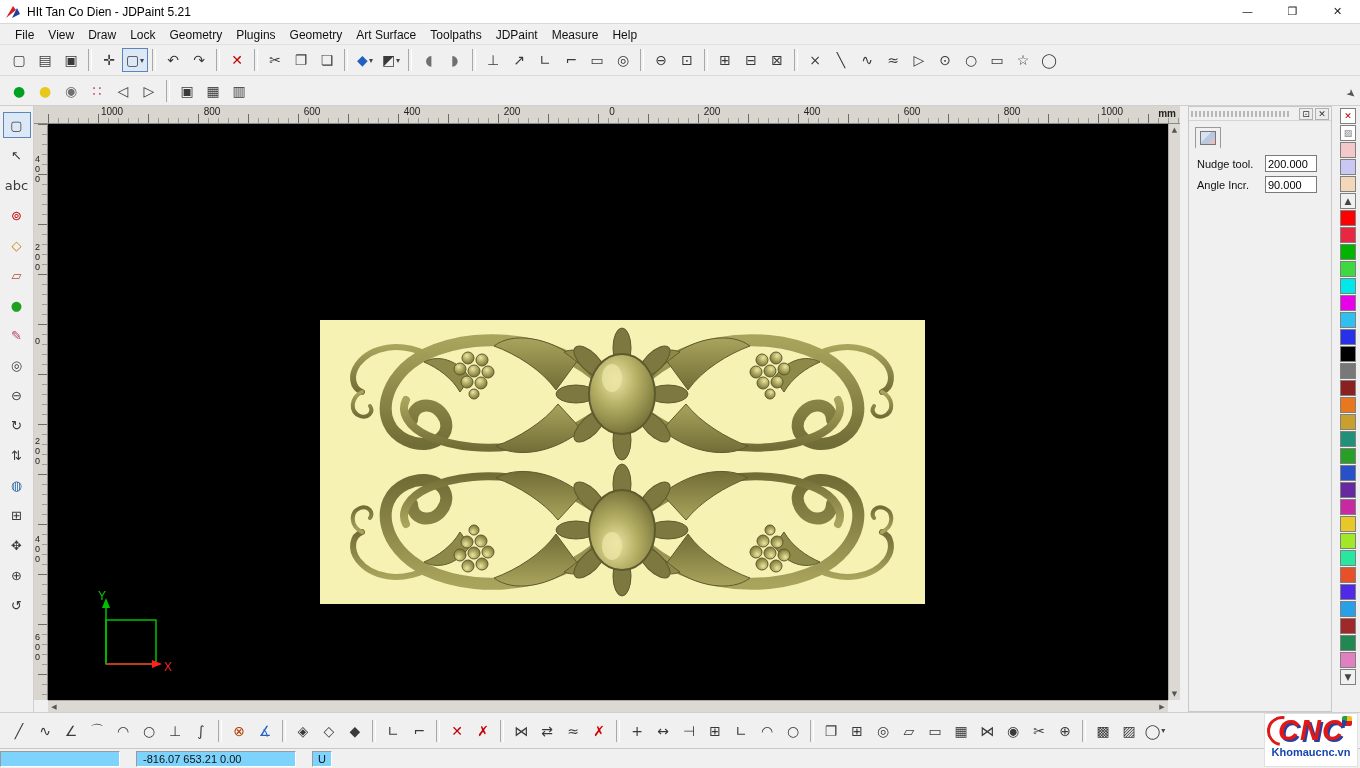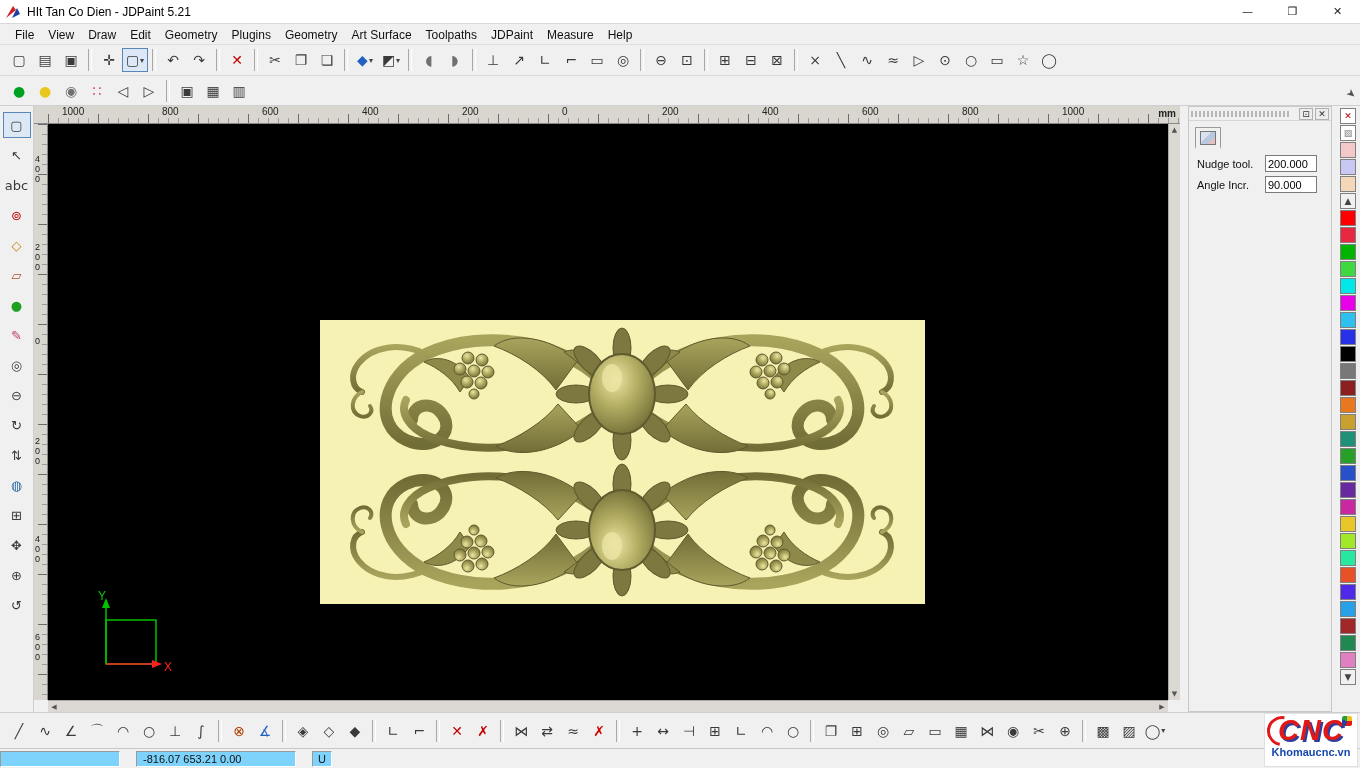--- a/index.html
+++ b/index.html
@@ -20,21 +20,21 @@
   .t2 { top:76px; height:30px; border-bottom:1px solid #cfcfcf; }
   .tbtn { width:26px; height:24px; display:flex; align-items:center; justify-content:center; font-size:14px; color:#3a3a3a; font-family:"DejaVu Sans",sans-serif; border:1px solid transparent; position:relative; flex:none; }
   .tbtn.active { border:1px solid #5b87b8; background:#dce8f6; }
   .tbtn .dd { font-size:8px; color:#444; margin-left:1px; }
   .sep { width:4px; height:22px; border-left:1px solid #a8a8a8; border-right:1px solid #ffffff; margin:0 4px; flex:none; }
   
   .hruler { position:absolute; left:48px; top:106px; width:1132px; height:18px; background:#d9d6d0;
     background-image:repeating-linear-gradient(90deg,#6b6b6b 0 1px,transparent 1px 50px),repeating-linear-gradient(90deg,#9a9a9a 0 1px,transparent 1px 10px);
     background-size:100% 9px,100% 5px; background-position:0 100%,0 100%; background-repeat:no-repeat; border-bottom:1px solid #888; }
   .hlabels { display:flex; padding-left:14px; }
-  .hlab { width:100px; text-align:left; font-size:10px; color:#222; }
+  .hlab { width:100px; text-align:center; font-size:10px; color:#222; }
   .unit { position:absolute; right:4px; top:2px; font-size:10px; color:#222; font-weight:bold; }
   .rcorner { position:absolute; left:34px; top:106px; width:14px; height:18px; background:#d9d6d0; border-bottom:1px solid #888; }
   .vruler { position:absolute; left:34px; top:124px; width:14px; height:576px; background:#d9d6d0;
     background-image:repeating-linear-gradient(180deg,#6b6b6b 0 1px,transparent 1px 50px),repeating-linear-gradient(180deg,#9a9a9a 0 1px,transparent 1px 10px);
     background-size:9px 100%,5px 100%; background-position:100% 0,100% 0; background-repeat:no-repeat; border-right:1px solid #888; }
   .vlab { position:absolute; left:1px; width:8px; font-size:9px; line-height:10px; color:#222; word-wrap:break-word; }
   
   .ltools { position:absolute; left:0; top:106px; width:34px; height:606px; background:#f0f0f0; border-right:1px solid #cfcfcf; display:flex; flex-direction:column; align-items:center; padding-top:6px; gap:4px; }
   .ltb { width:28px; height:26px; display:flex; align-items:center; justify-content:center; font-size:13px; color:#3a3a3a; font-family:"DejaVu Sans",sans-serif; border:1px solid transparent; }
   .ltb.active { border:1px solid #5b87b8; background:#dce8f6; }
@@ -100,21 +100,21 @@
     <span class="wbtn">—</span>
     <span class="wbtn">❐</span>
     <span class="wbtn">✕</span>
   </span>
 </div>
 
 <nav class="menubar">
     <span class="mitem">File</span>
     <span class="mitem">View</span>
     <span class="mitem">Draw</span>
-    <span class="mitem">Edit</span>
+    <span class="mitem">Lock</span>
     <span class="mitem">Geometry</span>
     <span class="mitem">Plugins</span>
     <span class="mitem">Geometry</span>
     <span class="mitem">Art Surface</span>
     <span class="mitem">Toolpaths</span>
     <span class="mitem">JDPaint</span>
     <span class="mitem">Measure</span>
     <span class="mitem">Help</span>
   </nav>
 

